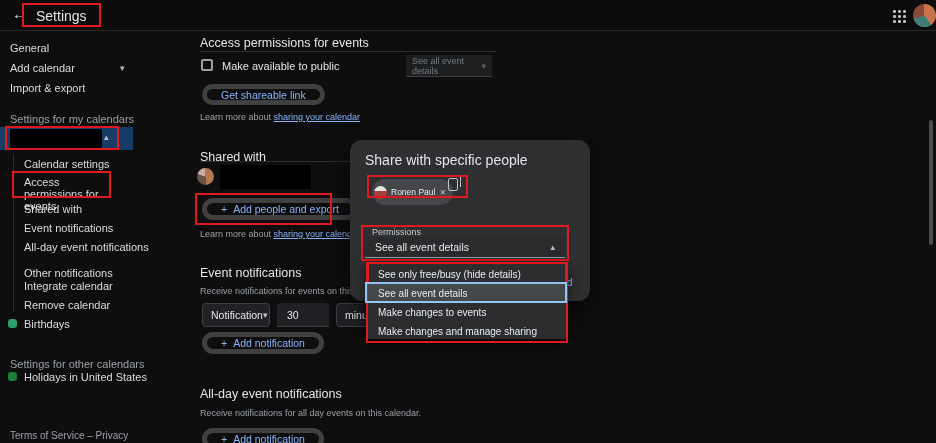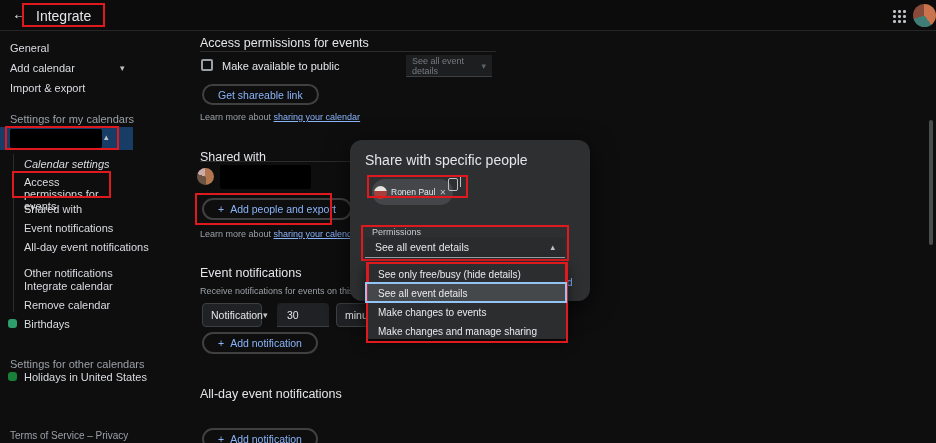--- a/index.html
+++ b/index.html
@@ -34,21 +34,21 @@
   .dot{position:absolute;width:9px;height:9px;border-radius:3px;}
   .footer-links{position:absolute;left:10px;top:430px;color:var(--sub);font-size:10px;}
 
   
   .h-section{position:absolute;color:var(--txt);font-size:12.5px;}
   .divider{position:absolute;height:1px;background:var(--line);width:296px;left:200px;}
   .desc{position:absolute;color:var(--sub);font-size:9px;}
   .link{color:var(--blue);text-decoration:underline;cursor:pointer;margin-top:16px;}
   .checkbox{position:absolute;left:201px;top:59px;width:12px;height:12px;border:2px solid #9aa0a6;border-radius:2px;cursor:pointer;}
   .sel-disabled{position:absolute;left:406px;top:55px;width:86px;height:22px;background:#1d1e20;border-bottom:1px solid #3c4043;color:#757a80;font-size:9px;display:flex;align-items:center;justify-content:space-between;padding:0 6px;}
-  .pill{position:absolute;border:2px solid #404040;border-radius:999px;color:var(--blue);font-size:10.5px;display:flex;align-items:center;gap:6px;padding:0 14px;cursor:pointer;background:transparent;}
+  .pill{position:absolute;border:5px solid #404040;border-radius:999px;color:var(--blue);font-size:10.5px;display:flex;align-items:center;gap:6px;padding:0 14px;cursor:pointer;background:transparent;}
   .avatar-sm{position:absolute;left:197px;top:168px;width:17px;height:17px;border-radius:50%;background:conic-gradient(#b4764f 0 50%,#6b5344 50% 80%,#caa 80% 100%);}
   .blob{position:absolute;left:220px;top:165px;width:91px;height:24px;background:#000;border-radius:2px;}
   .field{position:absolute;background:#202124;border:1px solid #3c4043;border-radius:4px;color:var(--txt);font-size:10.5px;display:flex;align-items:center;justify-content:space-between;padding:0 8px;cursor:pointer;height:24px;}
   .num-input{position:absolute;left:277px;top:303px;width:52px;height:24px;background:#202124;border:1px solid #3c4043;border-top:none;border-left:none;border-right:none;border-radius:4px 4px 0 0;color:var(--txt);font-size:10.5px;text-align:left;padding-left:10px;}
 
   
   .dialog{position:absolute;left:350px;top:140px;width:240px;height:161px;background:var(--panel);border-radius:12px;box-shadow:0 6px 24px rgba(0,0,0,.65);z-index:40;}
   .dlg-title{position:absolute;left:15px;top:12px;color:var(--txt);font-size:14px;}
   .chip{position:absolute;left:22px;top:39px;height:26px;background:#44464a;border-radius:999px;display:flex;align-items:center;gap:4px;padding:0 7px 0 2px;color:#e8eaed;font-size:8.5px;cursor:pointer;}
   .chip-av{width:13px;height:13px;border-radius:50%;background:linear-gradient(180deg,#e8e4e0 0 35%,#a83f3a 35% 100%);}
@@ -73,21 +73,21 @@
   
   .sbar{position:absolute;left:929px;top:120px;width:4px;height:125px;background:#4c4d4f;border-radius:2px;cursor:pointer;z-index:5;}
 </style>
 </head>
 <body>
 
 <div class="screen">
 
   <div class="topbar">
     <span class="back">←</span>
-    <div class="title-box" style="border-color:var(--red);">Integrate</div>
+    <div class="title-box" style="border-color:var(--red);">Settings</div>
     <div class="apps">
         <i></i>
         <i></i>
         <i></i>
         <i></i>
         <i></i>
         <i></i>
         <i></i>
         <i></i>
         <i></i>
@@ -100,21 +100,21 @@
   <span class="chev" style="position:absolute;left:120px;top:63px;">▾</span>
   <div class="side-item" style="left:10px;top:82px;">Import &amp; export</div>
   <div class="side-head" style="left:10px;top:113px;">Settings for my calendars</div>
 
   <div class="sel-row"></div>
   <div class="sel-blob"></div>
   <span class="chev" style="position:absolute;left:104px;top:132px;z-index:72;">▴</span>
   <div class="abox" style="left:5px;top:126px;width:114px;height:24px;"></div>
 
   <div class="guide"></div>
-  <div class="side-item" style="left:24px;top:158px;font-style:italic;">Calendar settings</div>
+  <div class="side-item" style="left:24px;top:158px;">Calendar settings</div>
   <div class="side-item" style="left:24px;top:176px;width:92px;line-height:12px;">Access permissions for events</div>
   <div class="abox" style="left:12px;top:171px;width:99px;height:27px;"></div>
   <div class="side-item" style="left:24px;top:203px;">Shared with</div>
   <div class="side-item" style="left:24px;top:222px;">Event notifications</div>
   <div class="side-item" style="left:24px;top:241px;">All-day event notifications</div>
   <div class="side-item" style="left:24px;top:267px;">Other notifications</div>
   <div class="side-item" style="left:24px;top:280px;">Integrate calendar</div>
   <div class="side-item" style="left:24px;top:299px;">Remove calendar</div>
 
   <span class="dot" style="left:8px;top:319px;background:#2d9d6b;"></span>
@@ -149,35 +149,36 @@
     <span>+</span>
     <span>Add people and export</span>
   </button>
   <div class="abox" style="left:195px;top:193px;width:137px;height:32px;"></div>
   <div class="desc" style="left:200px;top:229px;">
     <span>Learn more about </span><span class="link">sharing your calendar with someone</span>
   </div>
 
   <div class="h-section" style="left:200px;top:266px;">Event notifications</div>
   <div class="desc" style="left:200px;top:286px;">Receive notifications for events on this calendar.</div>
-  <div class="field" style="left:202px;top:303px;width:60px;">
+  <div class="field" style="left:202px;top:303px;width:68px;">
     <span>Notification</span>
     <span class="chev">▾</span>
   </div>
   <input class="num-input" value="30" style="">
   <div class="field" style="left:336px;top:303px;width:62px;">
     <span>minutes</span>
     <span class="chev">▾</span>
   </div>
   <button class="pill" style="left:202px;top:332px;height:22px;">
     <span>+</span>
     <span>Add notification</span>
   </button>
 
   <div class="h-section" style="left:200px;top:387px;">All-day event notifications</div>
+  <div class="desc" style="left:200px;top:408px;">Receive notifications for all day events on this calendar.</div>
   <button class="pill" style="left:202px;top:428px;height:22px;">
     <span>+</span>
     <span>Add notification</span>
   </button>
 
   <div class="dialog">
     <div class="dlg-title">Share with specific people</div>
     <div class="chip">
       <span class="chip-av"></span>
       <span>Ronen Paul</span>

